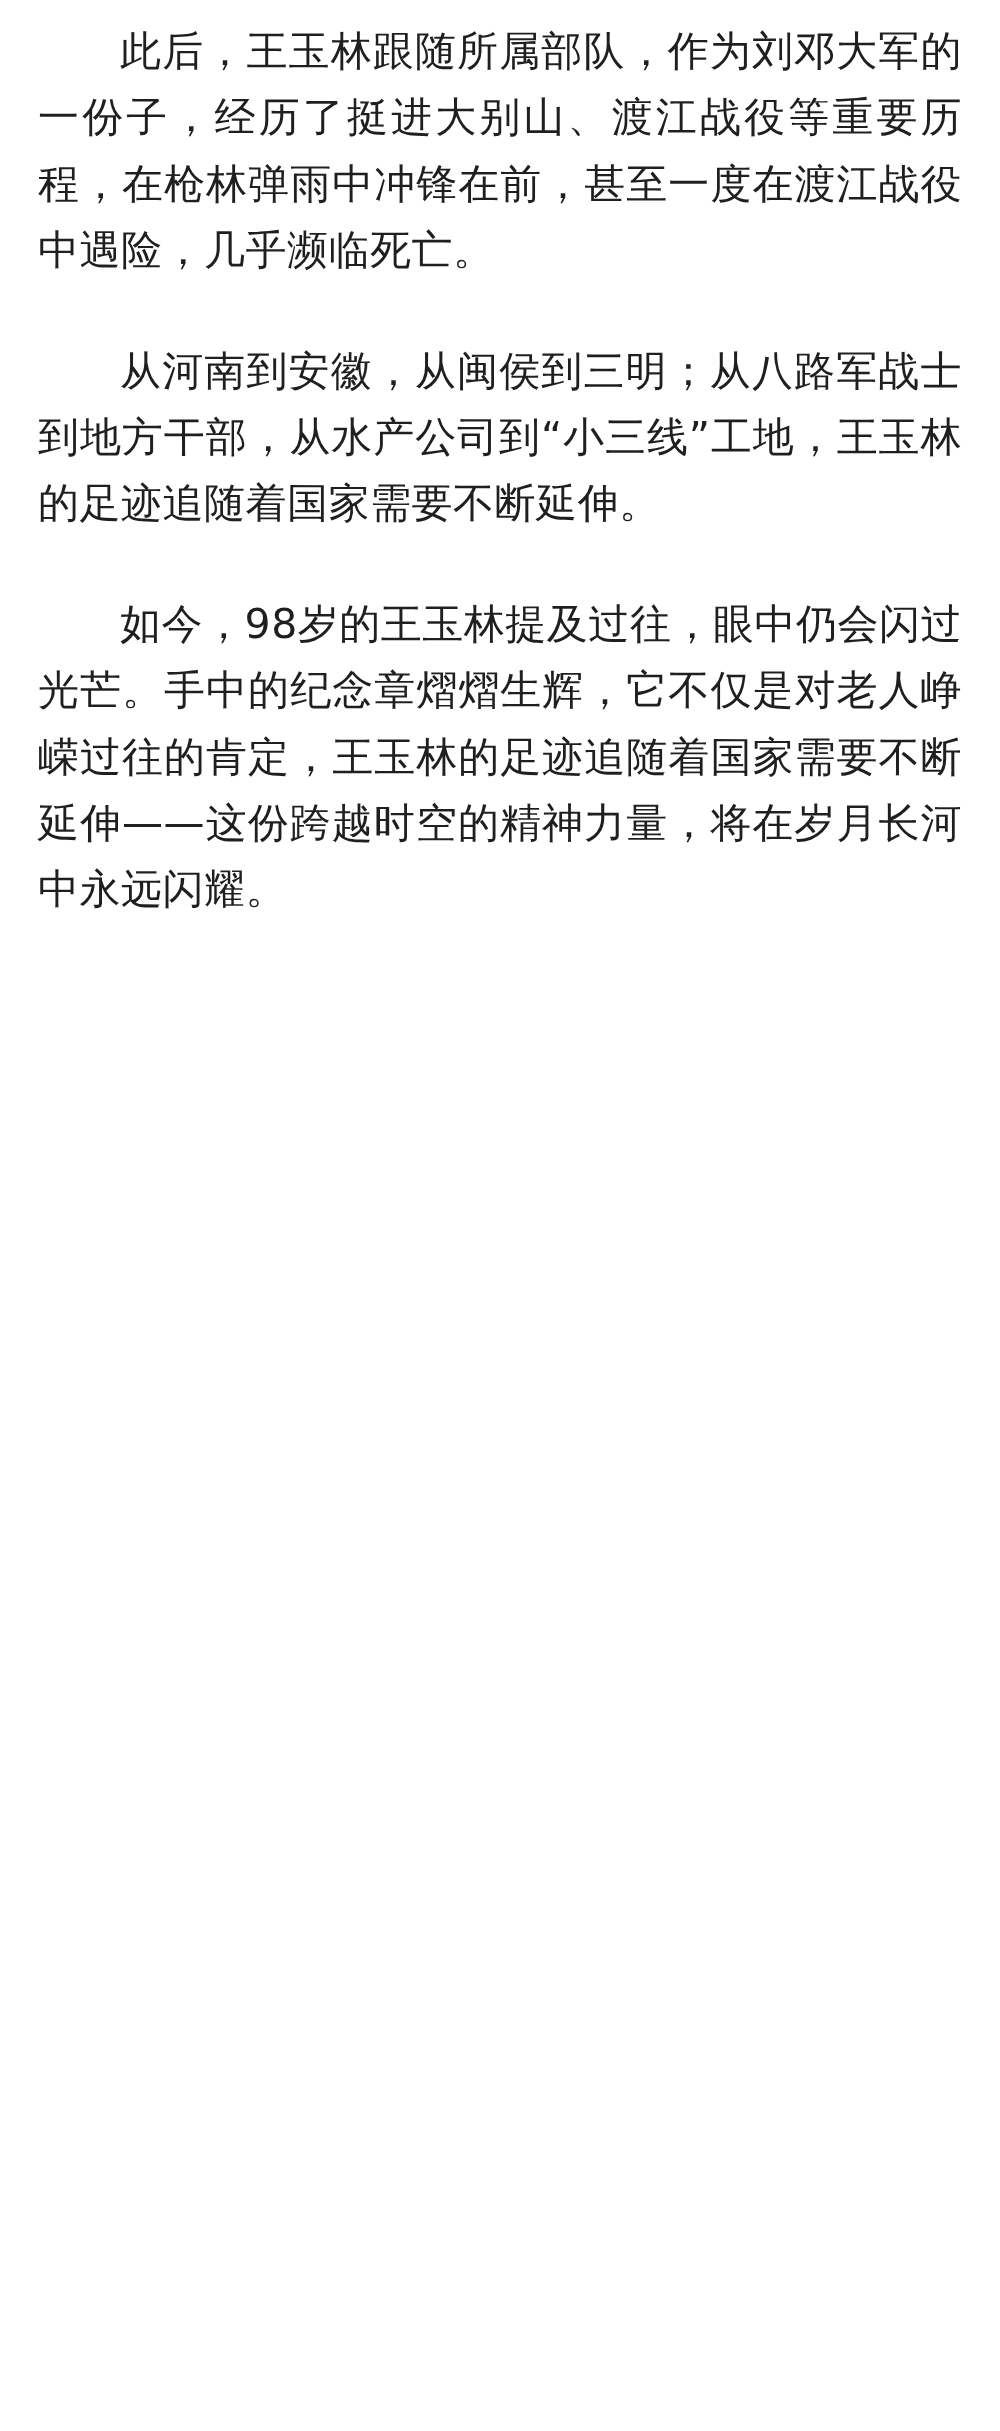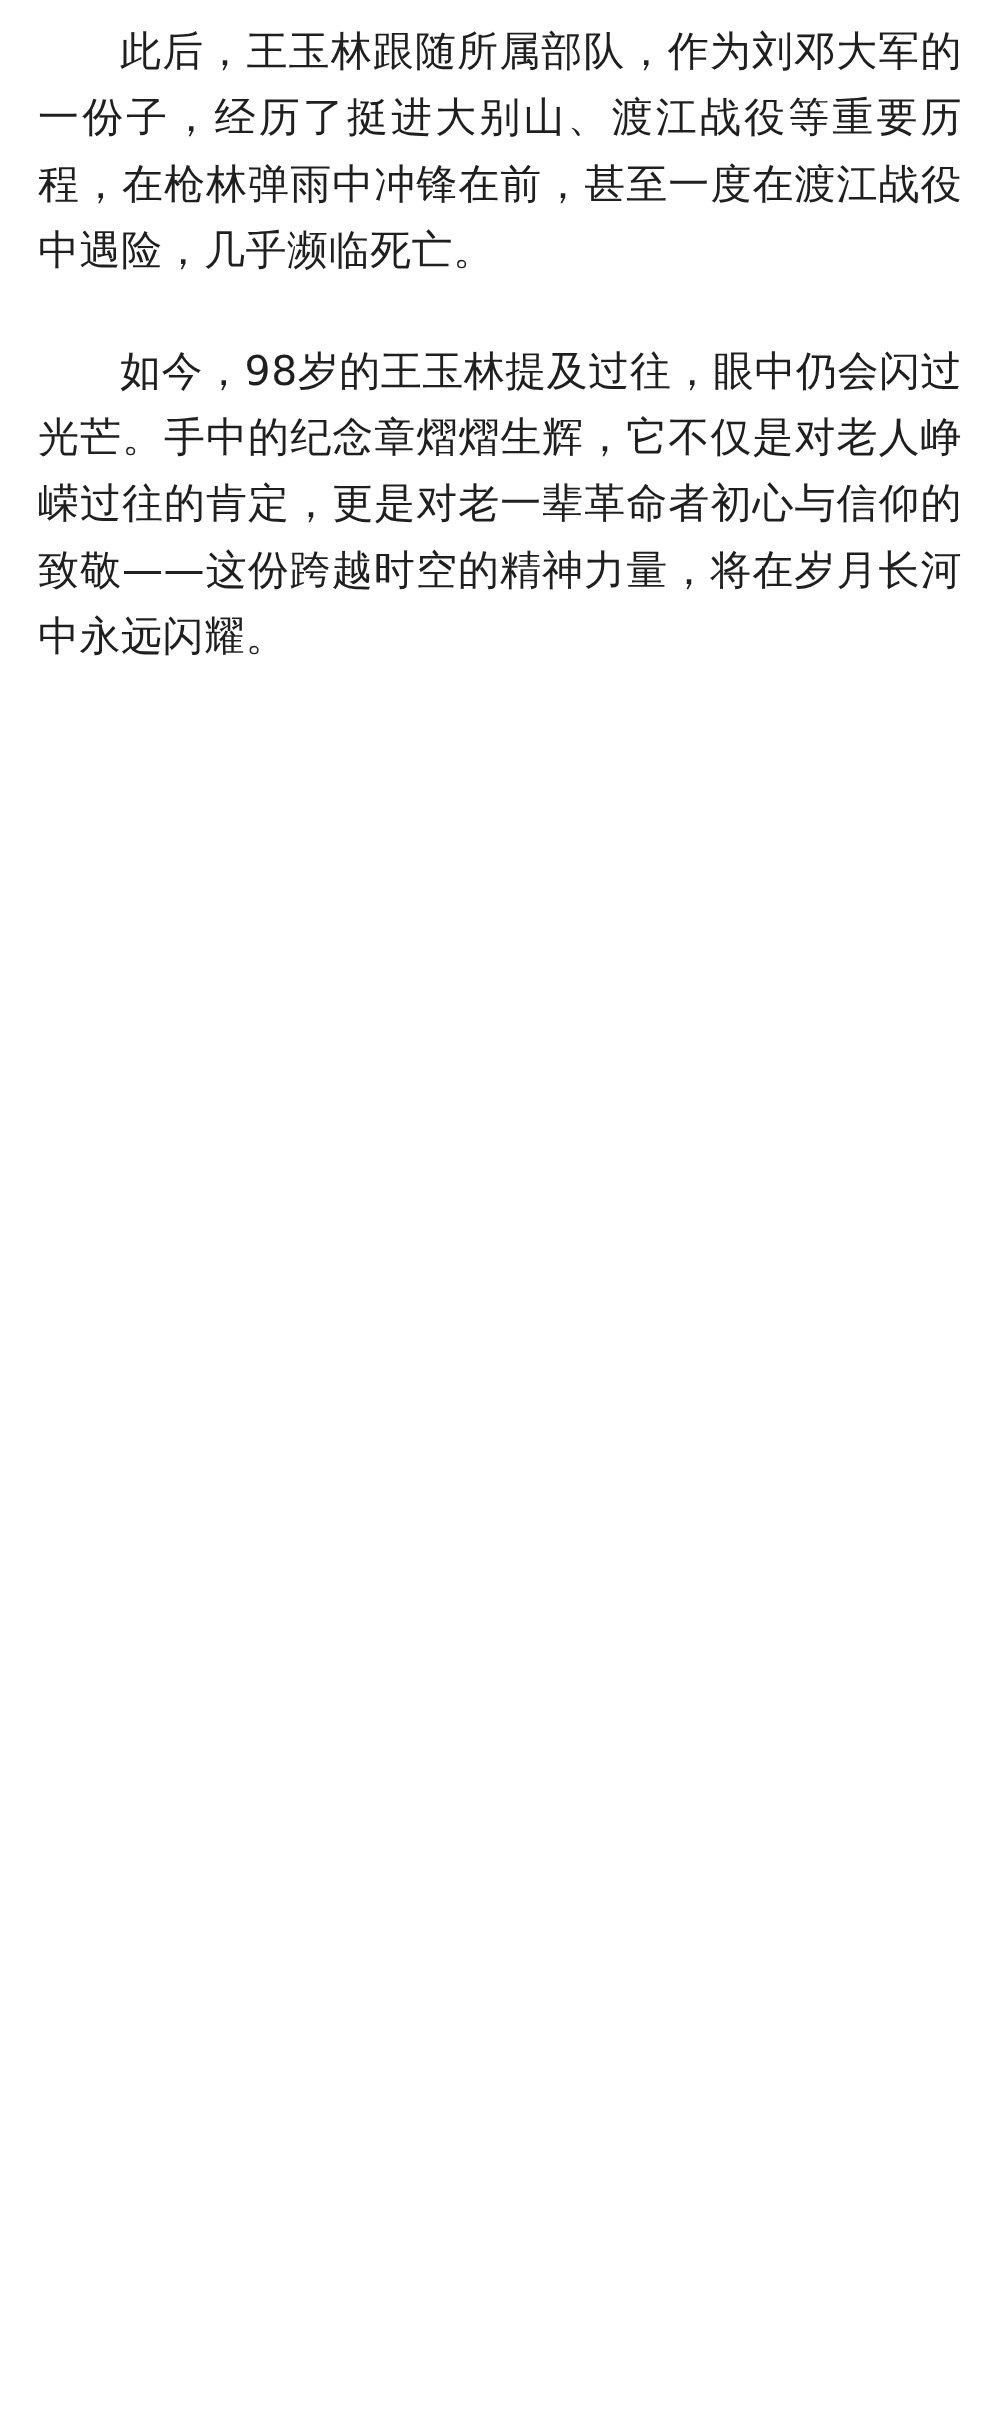--- a/index.html
+++ b/index.html
@@ -31,14 +31,15 @@
   }
   .para:last-child {
     margin-bottom: 0;
   }
 </style>
 </head>
 <body>
 
 <div class="article">
   <p class="para">此后，王玉林跟随所属部队，作为刘邓大军的一份子，经历了挺进大别山、渡江战役等重要历程，在枪林弹雨中冲锋在前，甚至一度在渡江战役中遇险，几乎濒临死亡。</p>
-  <p class="para">如今，98岁的王玉林提及过往，眼中仍会闪过光芒。手中的纪念章熠熠生辉，它不仅是对老人峥嵘过往的肯定，更是对老一辈革命者初心与信仰的致敬——这份跨越时空的精神力量，将在岁月长河中永远闪耀。</p>
+  <p class="para">从河南到安徽，从闽侯到三明；从八路军战士到地方干部，从水产公司到“小三线”工地，王玉林的足迹追随着国家需要不断延伸。</p>
+  <p class="para">如今，98岁的王玉林提及过往，眼中仍会闪过光芒。手中的纪念章熠熠生辉，它不仅是对老人峥嵘过往的肯定，王玉林的足迹追随着国家需要不断延伸——这份跨越时空的精神力量，将在岁月长河中永远闪耀。</p>
 </div>
 
 </body></html>

